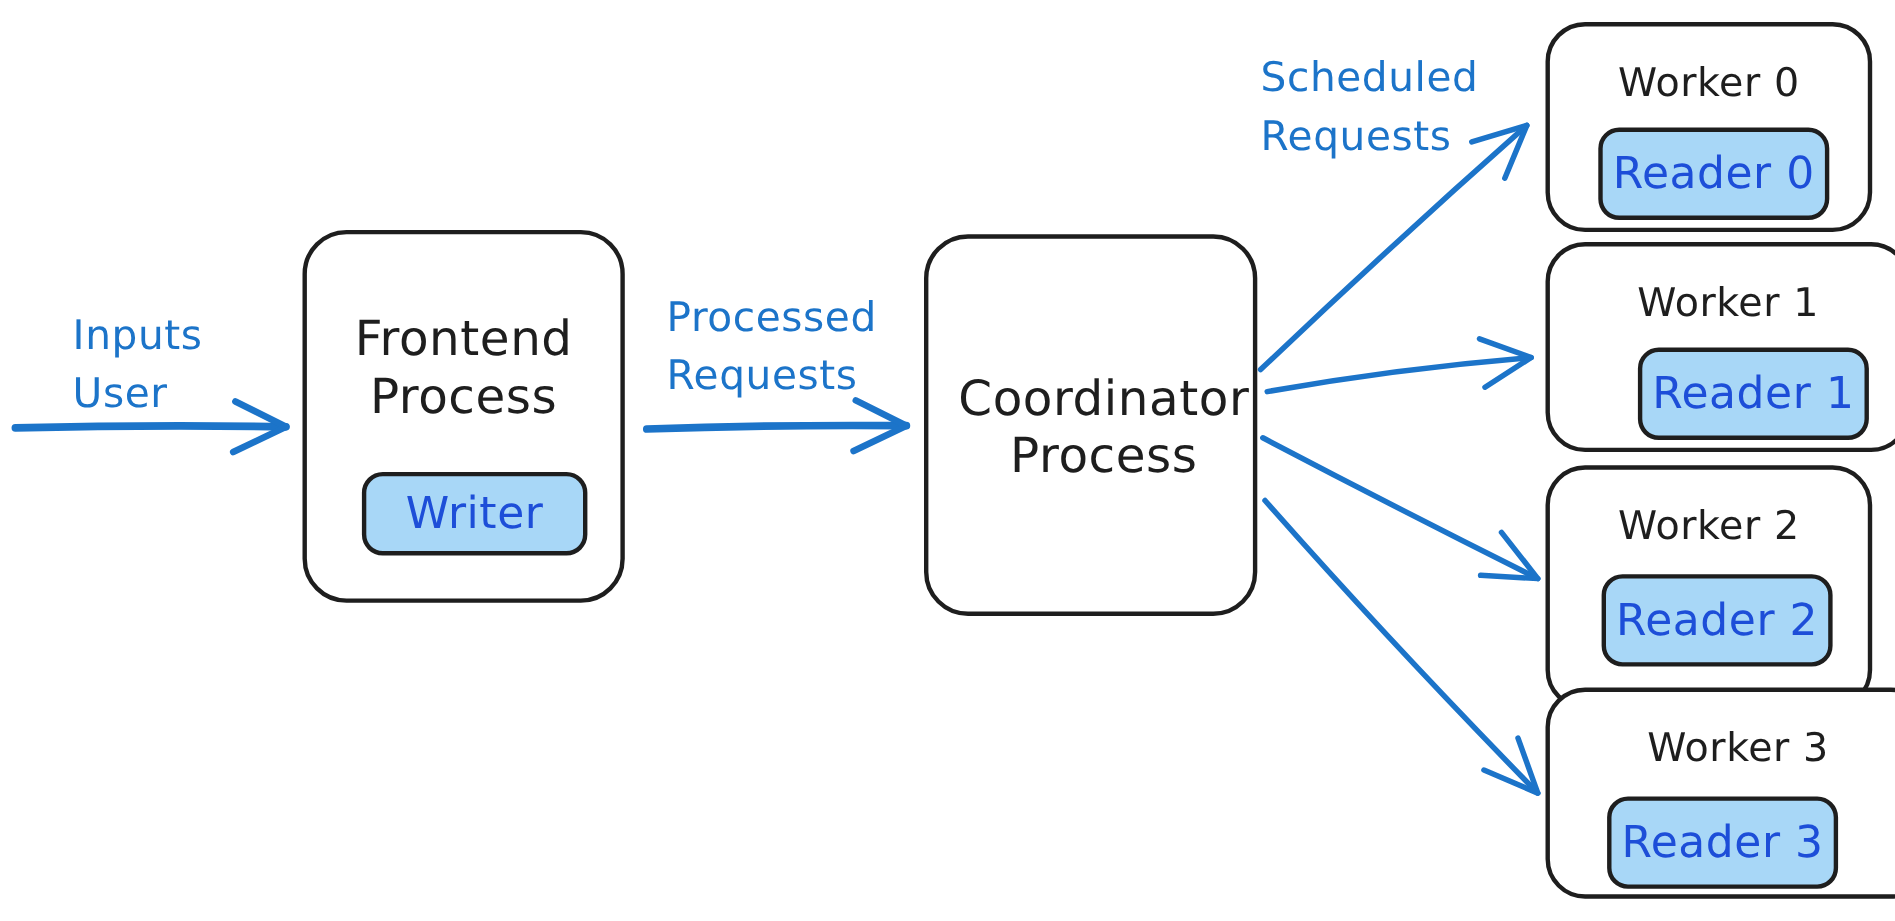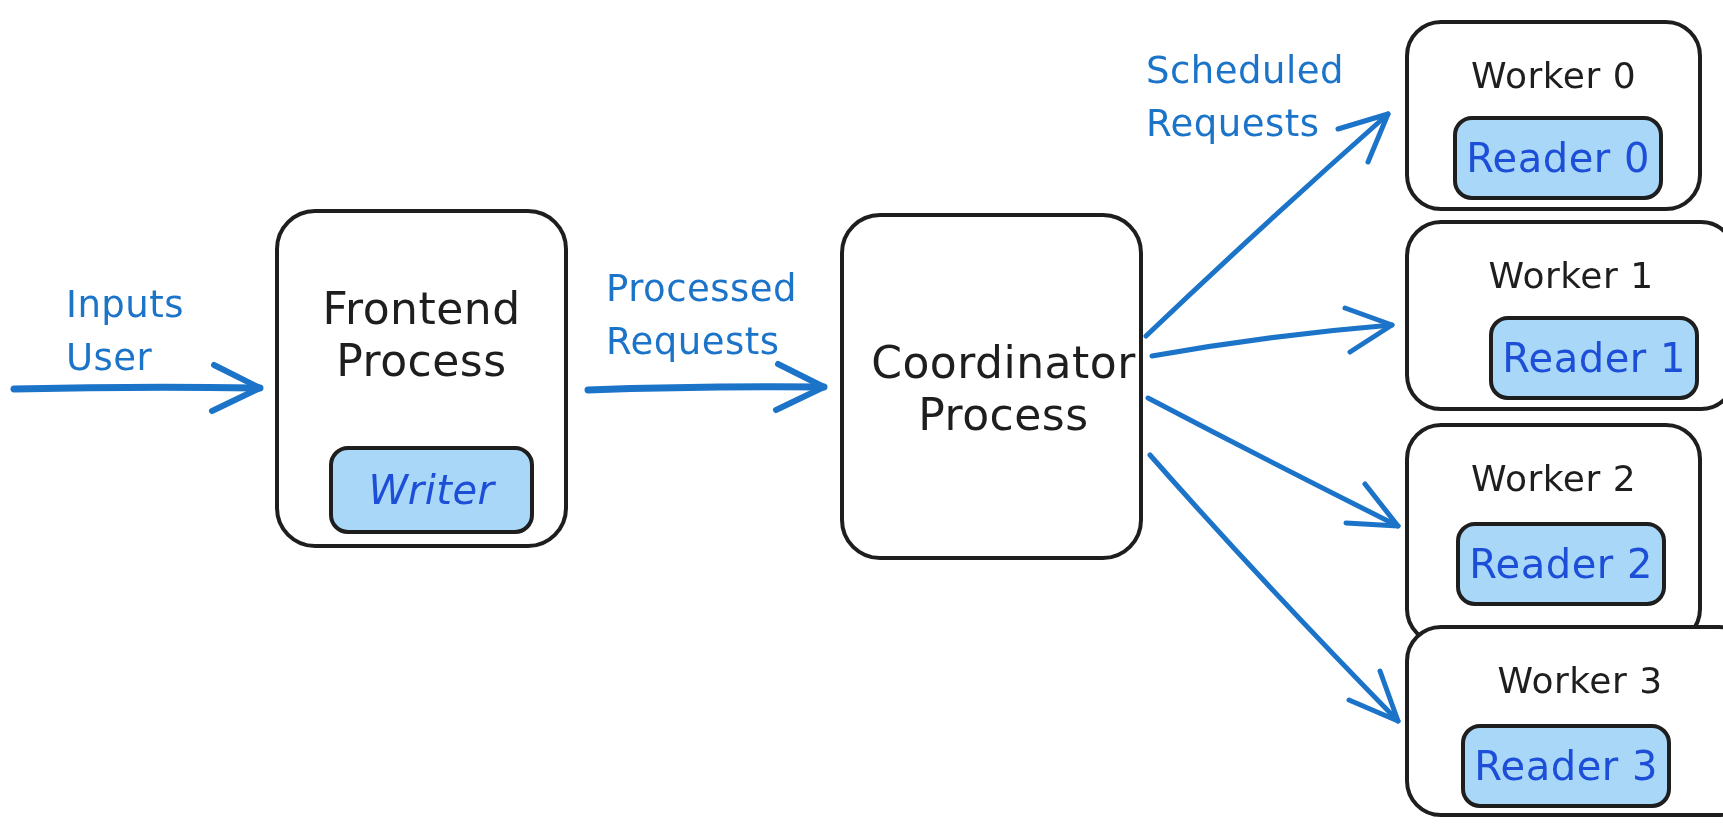--- a/index.html
+++ b/index.html
@@ -116,21 +116,21 @@
   <div class="label-blue" style="left:1146px; top:44px;">
     <div>Scheduled</div>
     <div>Requests</div>
   </div>
 
   <div class="node" style="left:275px; top:209px; width:293px; height:339px;">
     <div class="node-title" style="top:70px;">
       <div>Frontend</div>
       <div>Process</div>
     </div>
-    <div class="subnode" style="left:50px; top:233px; width:205px; height:88px;font-style:italic;">
+    <div class="subnode" style="left:50px; top:216px; width:205px; height:76px;">
       <span class="subnode-label">Writer</span>
     </div>
   </div>
 
   <div class="node" style="left:840px; top:213px; width:303px; height:347px;">
     <div class="node-title" style="top:120px;margin-left:24px;">
       <div>Coordinator</div>
       <div>Process</div>
     </div>
   </div>

